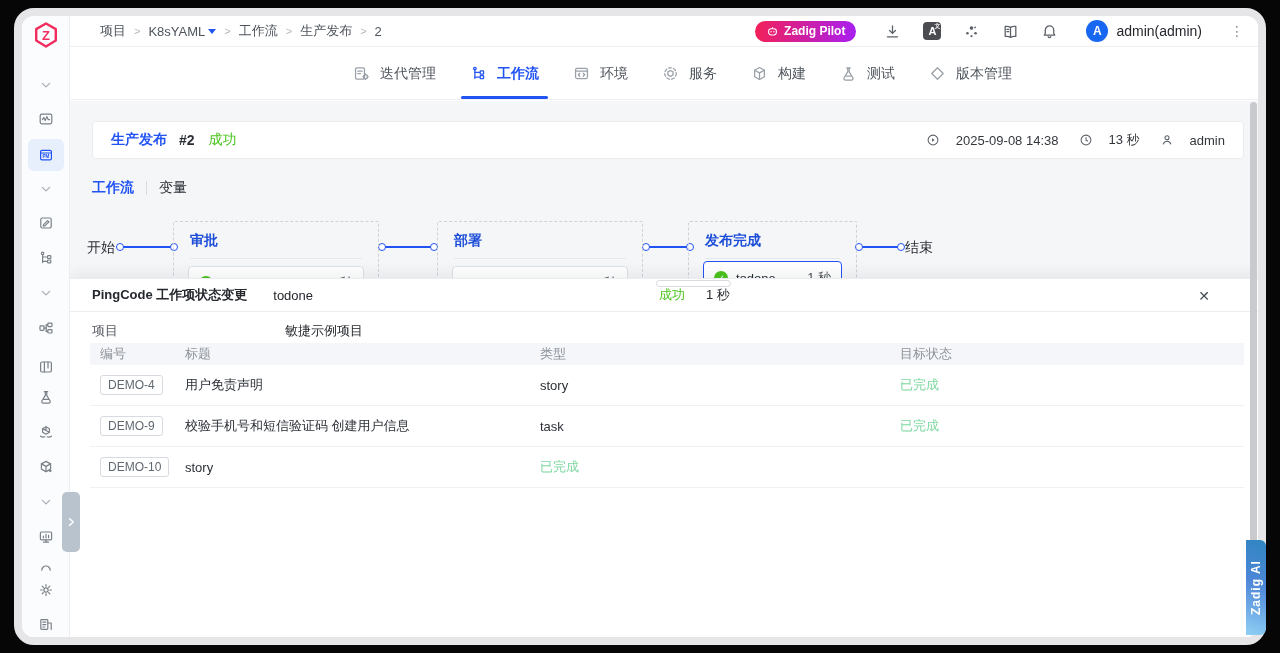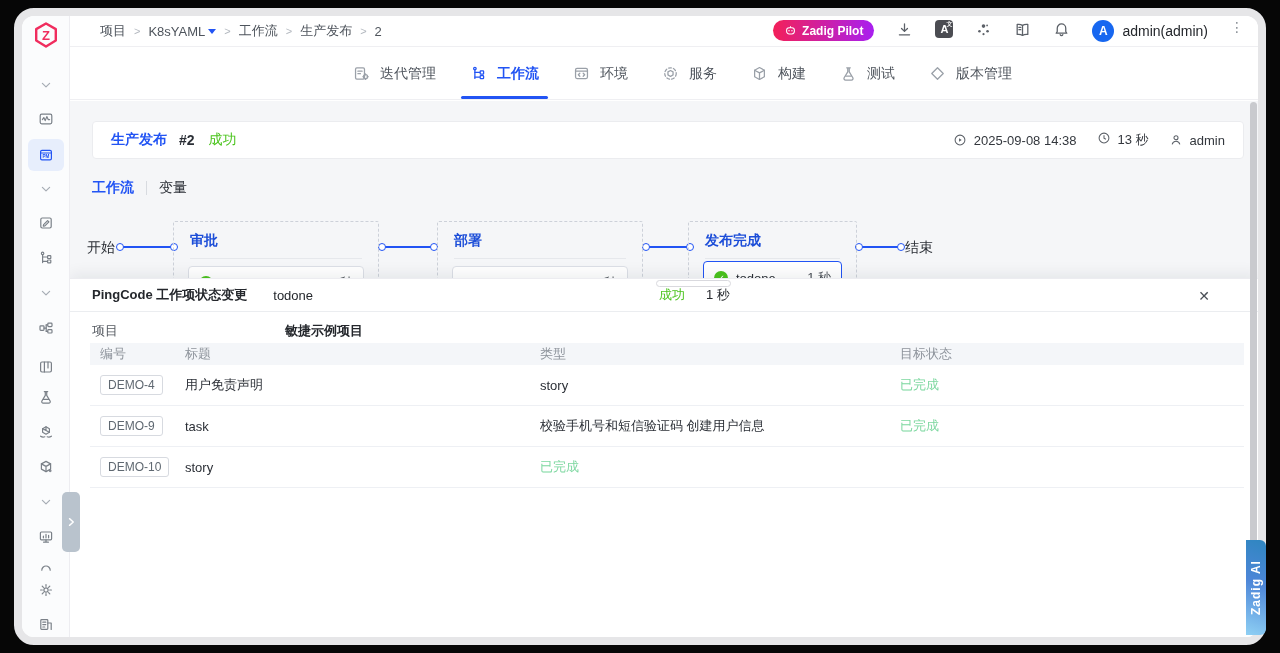--- a/index.html
+++ b/index.html
@@ -27,21 +27,21 @@
   
   .main { position:absolute; left:48px; top:0; right:0; height:100%; background:#fff; }
 
   .topbar { position:absolute; left:0; top:0; right:0; height:31px;
     border-bottom:1px solid #efeff2; display:flex; align-items:center; padding:0 14px 0 30px; }
   .crumbs { display:flex; align-items:center; gap:8px; font-size:13px; color:#4e545c; }
   .crumb { cursor:pointer; white-space:nowrap; display:flex; align-items:center; gap:3px; }
   .crumb-sep { color:#b3b8bf; font-size:11px; }
   .caret { width:0; height:0; border-left:4px solid transparent; border-right:4px solid transparent;
     border-top:5px solid #2254f4; margin-top:1px; }
-  .top-actions { margin-left:auto; display:flex; align-items:flex-start; gap:22px; }
+  .top-actions { margin-left:auto; display:flex; align-items:center; gap:28px; }
   .pilot { display:flex; align-items:center; gap:5px; height:21px; padding:0 11px;
     border-radius:11px; background:linear-gradient(90deg,#f32059,#a81ff0);
     color:#fff; font-size:12px; font-weight:bold; cursor:pointer; white-space:nowrap; }
   .pilot svg { width:13px; height:13px; }
   .tb-icon { width:17px; height:17px; color:#5c6168; cursor:pointer; }
   .tb-icon svg { width:17px; height:17px; display:block; }
   .translate-box { width:18px; height:18px; background:#4b4c52; border-radius:4px; color:#fff;
     font-size:11px; font-weight:bold; display:flex; align-items:center; justify-content:center;
     cursor:pointer; position:relative; }
   .translate-box i { position:absolute; right:1px; top:0; font-size:6px; font-style:normal; }
@@ -62,21 +62,21 @@
     height:3px; border-radius:2px; background:#2254f4; }
 
   .content { position:absolute; left:0; top:85px; right:0; bottom:0; background:#f5f6f8; overflow:hidden; }
 
   .run-card { position:absolute; left:22px; top:20px; width:1152px; height:38px; background:#fff;
     border:1px solid #ebecef; border-radius:4px; display:flex; align-items:center; padding:0 18px; }
   .run-name { color:#2254f4; font-size:14px; font-weight:bold; cursor:pointer; }
   .run-num { color:#2b2f36; font-size:14px; margin-left:12px; font-weight:bold; }
   .run-status { color:#4bc41d; font-size:14px; margin-left:14px; }
   .run-meta { margin-left:auto; display:flex; align-items:center; gap:20px; font-size:13px; color:#33373d; }
-  .meta-item { display:flex; gap:7px; }
+  .meta-item { display:flex; align-items:center; gap:16px; }
   .meta-item svg { width:14px; height:14px; color:#5c6168; }
 
   .subtabs { position:absolute; left:22px; top:78px; display:flex; align-items:center; gap:12px; }
   .subtab { font-size:14px; color:#2b2f36; cursor:pointer; }
   .subtab.active { color:#2254f4; font-weight:bold; }
   .subtab-div { width:1px; height:14px; background:#d8dbe0; }
 
   
   .graph { position:absolute; left:0; top:0; right:0; height:100%; }
   .g-label { position:absolute; top:138px; font-size:14px; color:#2b2f36; }
@@ -103,21 +103,21 @@
   .panel-head { position:relative; height:33px; border-bottom:1px solid #ebedf0;
     display:flex; align-items:center; padding:0 24px 0 22px; }
   .ph-title { font-size:13px; font-weight:bold; color:#24272c; }
   .ph-job { font-size:13px; color:#24272c; margin-left:26px; }
   .ph-status { position:absolute; left:589px; font-size:13px; color:#4bc41d; }
   .ph-dur { position:absolute; left:636px; font-size:13px; color:#24272c; }
   .panel-close { position:absolute; right:46px; top:9px; width:16px; height:16px; color:#4a4f56;
     font-size:14px; line-height:16px; text-align:center; cursor:pointer; }
   .proj-row { position:absolute; left:22px; top:43px; display:flex; font-size:13px; }
   .proj-label { color:#565b62; width:193px; }
-  .proj-value { color:#24272c; font-weight:bold; }
+  .proj-value { color:#24272c; font-weight:normal; }
   .ptable { position:absolute; left:20px; top:64px; width:1154px; font-size:13px; }
   .prow { display:grid; grid-template-columns:85px 355px 360px 1fr; align-items:center; }
   .prow > div { padding-left:10px; }
   .phead { height:22px; background:#f4f6f9; color:#8d939b; }
   .pbody { height:41px; border-bottom:1px solid #eef0f4; color:#2b2f36; }
   .demo-tag { display:inline-block; padding:2px 7px; border:1px solid #d7dae0; border-radius:3px;
     color:#5f6871; font-size:12px; background:#fff; cursor:pointer; }
   .done { color:#7cd79f; }
 
   
@@ -500,22 +500,22 @@
               <div>目标状态</div>
             </div>
             <div class="prow pbody">
               <div><span class="demo-tag">DEMO-4</span></div>
               <div>用户免责声明</div>
               <div>story</div>
               <div class="done">已完成</div>
             </div>
             <div class="prow pbody">
               <div><span class="demo-tag">DEMO-9</span></div>
+              <div>校验手机号和短信验证码 创建用户信息</div>
               <div>task</div>
-              <div>校验手机号和短信验证码 创建用户信息</div>
               <div class="done">已完成</div>
             </div>
             <div class="prow pbody">
               <div><span class="demo-tag">DEMO-10</span></div>
               <div>story</div>
               <div class="done">已完成</div>
             </div>
           </div>
       </div>
 

